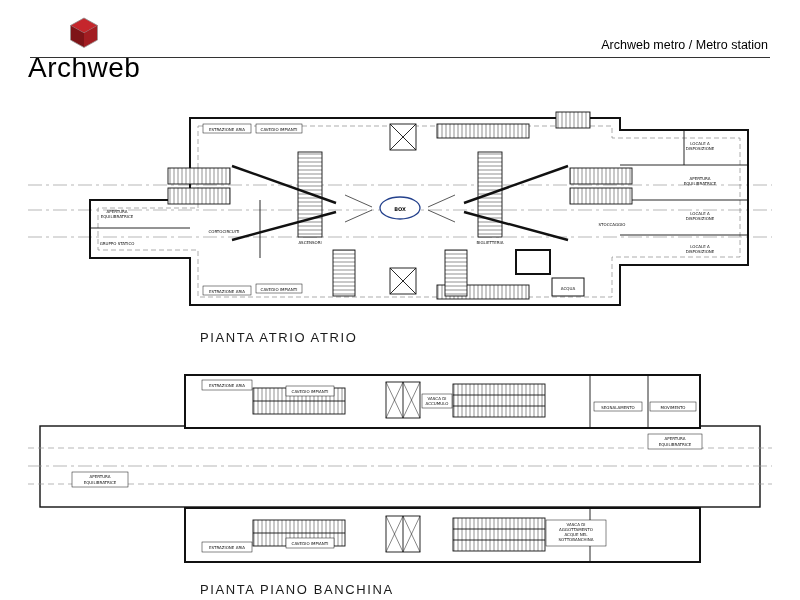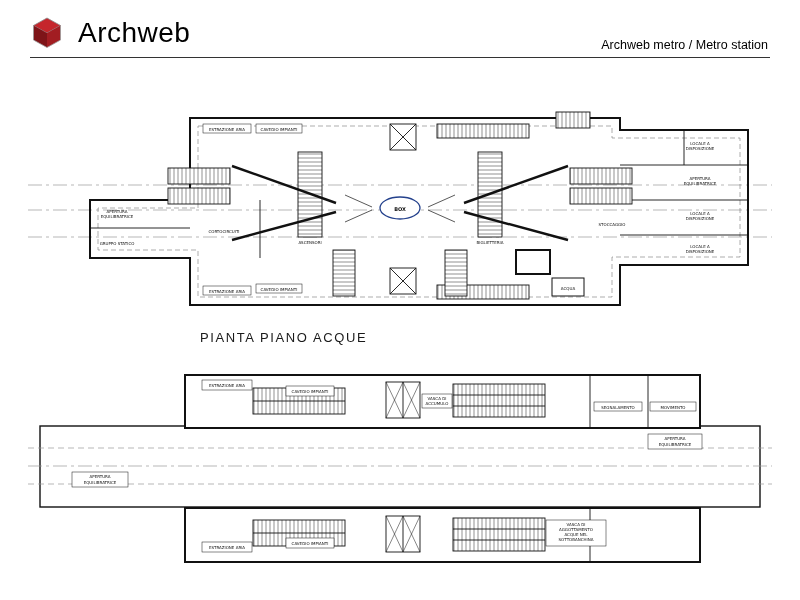--- a/index.html
+++ b/index.html
@@ -4,21 +4,21 @@
 <style>
   * { margin:0; padding:0; box-sizing:border-box; }
   html,body { background:#fff; }
   body {
     width:800px; height:600px; position:relative; overflow:hidden;
     font-family:"Liberation Sans", sans-serif; color:#111;
   }
   .page { position:absolute; inset:0; background:#fff; }
 
   
-  .brand-row { position:absolute; top:14px; left:28px; display:flex; align-items:center; gap:12px; }
+  .brand-row { position:absolute; top:14px; left:28px; display:flex; align-items:center; gap:0;flex-direction:column; }
   .brand { font-size:28px; color:#000; letter-spacing:.5px; }
   .station-title { position:absolute; top:38px; right:32px; font-size:12.5px; color:#000; }
   .rule { position:absolute; top:57px; left:30px; right:30px; border-top:1px solid #333; }
   .subtitle { position:absolute; top:63px; left:30px; font-size:11px; color:#111; }
 
   
   .plan { position:absolute; left:0; }
   .plan-title { position:absolute; font-size:13px; letter-spacing:1.6px; color:#1a1a1a; }
   #atrio-title { top:330px; left:200px; }
   #banchina-title { top:582px; left:200px; }
@@ -148,21 +148,21 @@
       <text x="117" y="145" text-anchor="middle">GRUPPO STATICO</text>
 
       <text x="224" y="133" text-anchor="middle">CORTOCIRCUITI</text>
       <text x="310" y="144" text-anchor="middle">ASCENSORI</text>
       <text x="490" y="144" text-anchor="middle">BIGLIETTERIA</text>
       <text x="568" y="190" text-anchor="middle">ACQUA</text>
       <text x="612" y="126" text-anchor="middle">STOCCAGGIO</text>
     </g>
   </svg>
 
-  <div class="plan-title" id="atrio-title">PIANTA PIANO ACQUE</div>
+  <div class="plan-title" id="atrio-title">PIANTA ATRIO ATRIO</div>
 
   <svg class="plan" style="top:360px" width="800" height="215" viewBox="0 0 800 215">
 
     <rect x="40" y="66" width="720" height="81" fill="#fff" stroke="#111" stroke-width="1.4"></rect>
     <g stroke="#999">
       <line x1="28" y1="88" x2="772" y2="88" stroke-width="0.7" stroke-dasharray="6 4"></line>
       <line x1="28" y1="124" x2="772" y2="124" stroke-width="0.7" stroke-dasharray="6 4"></line>
       <line x1="28" y1="106" x2="772" y2="106" stroke-width="0.7" stroke-dasharray="14 4 3 4"></line>
     </g>
 
@@ -227,14 +227,15 @@
       <text x="227" y="188.5" text-anchor="middle">ESTRAZIONE ARIA</text>
       <text x="310" y="184.5" text-anchor="middle">CAVEDIO IMPIANTI</text>
 
       <text x="576" y="166" text-anchor="middle">VASCA DI</text>
       <text x="576" y="171" text-anchor="middle">AGGOTTAMENTO</text>
       <text x="576" y="176" text-anchor="middle">ACQUE NEL</text>
       <text x="576" y="181" text-anchor="middle">SOTTOBANCHINA</text>
     </g>
   </svg>
 
+  <div class="plan-title" id="banchina-title">PIANTA PIANO BANCHINA</div>
 
 </div>
 
 </body></html>

